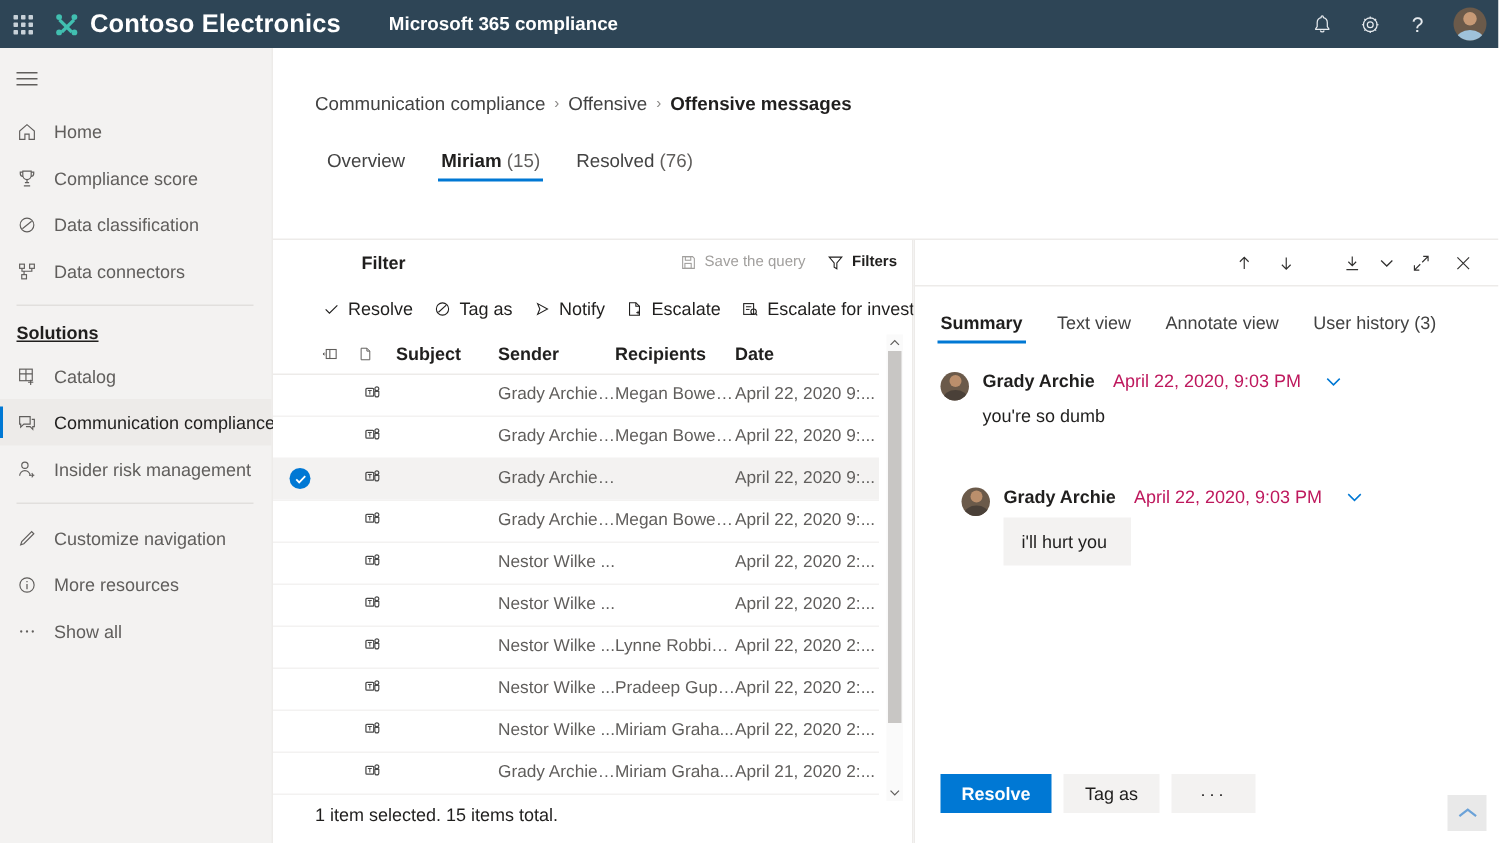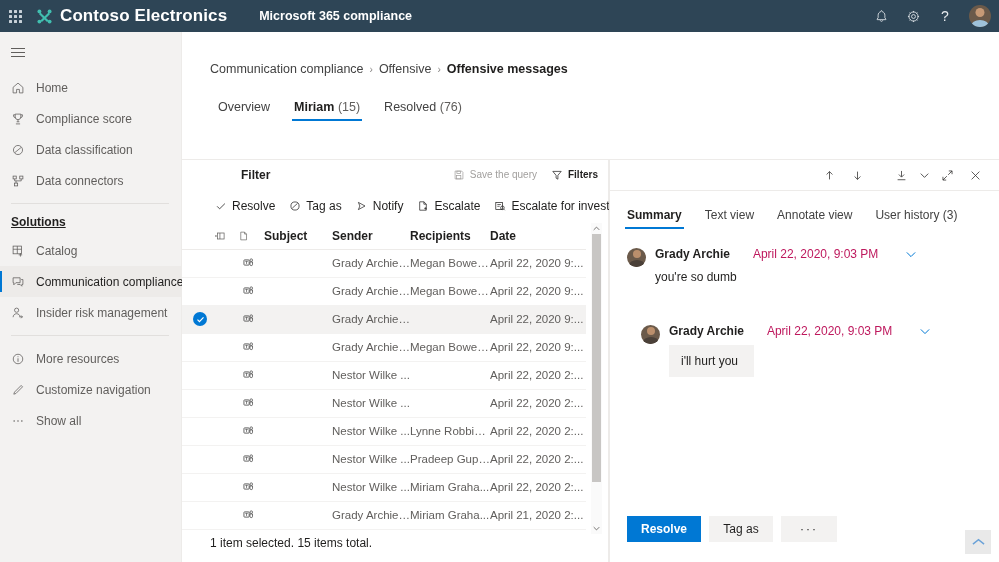--- a/index.html
+++ b/index.html
@@ -278,21 +278,21 @@
     content: ""; position: absolute; left: 50%; top: 2px;
     width: 8px; height: 8px; border-radius: 50%; background: #bb8f6c;
     transform: translateX(-50%);
   }
   .msg-av::after {
     content: ""; position: absolute; left: 50%; bottom: -4px;
     width: 16px; height: 11px; border-radius: 50% 50% 0 0; background: #4a4038;
     transform: translateX(-50%);
   }
   .msg-body { margin-left: 9px; }
-  .msg-head { display: flex; align-items: center; gap: 23px; white-space: nowrap; }
+  .msg-head { display: flex; align-items: center; gap: 12px; white-space: nowrap; }
   .msg-author { font-size: 12px; font-weight: bold; color: #201f1e; }
   .msg-time { font-size: 12px; color: #be185d; }
   .msg-chev { color: #0078d4; cursor: pointer; display: flex; align-items: center; margin-left: 5px; }
   .msg-text { font-size: 12px; color: #201f1e; margin-top: 9px; }
   .msg-text.bubble {
     background: #f3f2f1; padding: 9px 16px 9px 12px; display: inline-block;
     margin-top: 7px;
   }
 
   .detail-actions {
@@ -455,33 +455,33 @@
         </svg>
       </span>
       <span class="ni-label">Insider risk management</span>
     </div>
 
     <div class="nav-sep"></div>
 
     <div class="nav-item">
       <span class="ni-icon">
         <svg width="14" height="14" viewBox="0 0 20 20">
-          <circle cx="10" cy="10" r="6.8" fill="none" stroke="#605e5c" stroke-width="1.1"></circle>
-          <path d="M10 9v5M10 6.2v1.2" stroke="#605e5c" stroke-width="1.2" fill="none"></path>
+          <path d="M14.5 3.5l2 2L7 15l-3 1 1-3z" fill="none" stroke="#605e5c" stroke-width="1.1"></path>
         </svg>
       </span>
-      <span class="ni-label">More resources</span>
+      <span class="ni-label">Customize navigation</span>
     </div>
     <div class="nav-item">
       <span class="ni-icon">
         <svg width="14" height="14" viewBox="0 0 20 20">
-          <path d="M14.5 3.5l2 2L7 15l-3 1 1-3z" fill="none" stroke="#605e5c" stroke-width="1.1"></path>
+          <circle cx="10" cy="10" r="6.8" fill="none" stroke="#605e5c" stroke-width="1.1"></circle>
+          <path d="M10 9v5M10 6.2v1.2" stroke="#605e5c" stroke-width="1.2" fill="none"></path>
         </svg>
       </span>
-      <span class="ni-label">Customize navigation</span>
+      <span class="ni-label">More resources</span>
     </div>
     <div class="nav-item">
       <span class="ni-icon">
         <svg width="14" height="14" viewBox="0 0 20 20">
           <circle cx="4.5" cy="10" r="1.1" fill="#605e5c"></circle>
             <circle cx="10" cy="10" r="1.1" fill="#605e5c"></circle>
             <circle cx="15.5" cy="10" r="1.1" fill="#605e5c"></circle>
         </svg>
       </span>
       <span class="ni-label">Show all</span>

